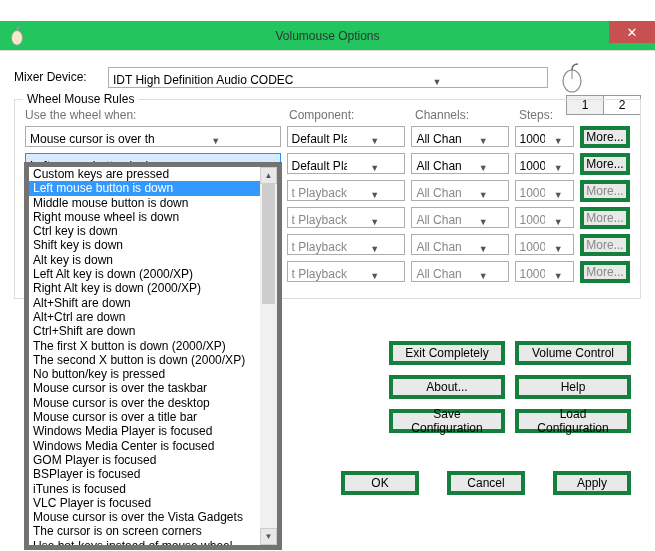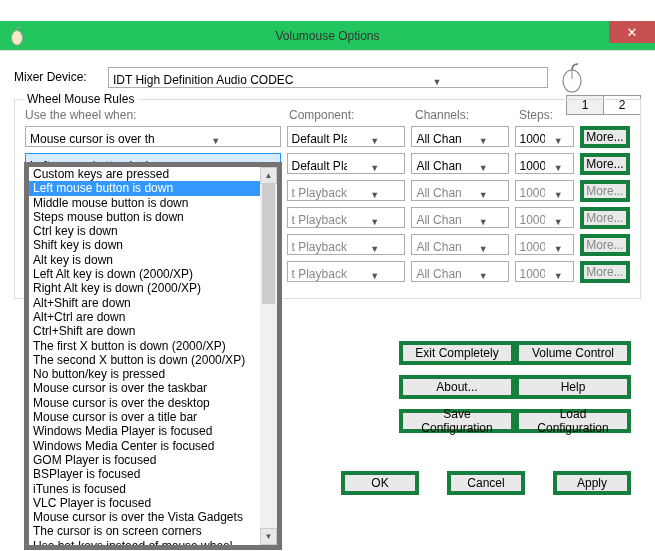--- a/index.html
+++ b/index.html
@@ -46,21 +46,21 @@
 .btn { border: 4px solid #15803d; background: #e9e9e9; height: 22px; padding: 0 8px; cursor: pointer; text-align: center; display: inline-flex; align-items: center; justify-content: center; }
 
 .dropdown-list { position: absolute; left: 24px; top: 162px; width: 258px; background: #fff; border: 5px solid #737373; z-index: 100; max-height: 388px; overflow: hidden; }
 .dropdown-list .item { padding: 0px 4px; line-height: 14.3px; white-space: nowrap; cursor: pointer; }
 .dropdown-list .item.selected { background: #3399ff; color: #fff; }
 .dropdown-scroll { position: absolute; right: 0; top: 0; width: 17px; height: 100%; background: #f0f0f0; }
 .dropdown-scroll .sbtn { height: 17px; background: #e8e8e8; border: 1px solid #ccc; text-align: center; font-size: 8px; line-height: 15px; color: #555; }
 .dropdown-scroll .thumb { position: absolute; top: 17px; left: 2px; right: 2px; height: 120px; background: #cdcdcd; }
 
 .action-buttons { position: absolute; right: 24px; top: 290px; display: flex; gap: 10px; flex-direction: column; }
-.action-row { display: flex; }
+.action-row { display: flex; gap: 10px; }
 .action-row .btn { width: 116px; height: 24px; }
 
 .footer-buttons { position: absolute; right: 24px; top: 420px; display: flex; gap: 28px; }
 .footer-buttons .btn { width: 78px; height: 24px; }
 
 .watermark { position: absolute; left: 130px; top: 270px; font-size: 32px; color: #d8e8d0; font-style: italic; font-weight: bold; pointer-events: none; z-index: 0; opacity: 0.7; }
 .watermark-c { position: absolute; left: 175px; top: 225px; width: 38px; height: 38px; border: 4px solid #e0ece0; border-radius: 50%; z-index: 0; opacity: 0.6; pointer-events: none; display: flex; align-items: center; justify-content: center; color: #e0ece0; font-size: 20px; font-weight: bold; }
 </style>
 </head>
 <body>
@@ -246,21 +246,21 @@
     <div class="btn">Apply</div>
   </div>
 
 </div>
 
 <div class="dropdown-list">
   <div id="dropdown-items" style="margin-right:17px">
       <div class="item">Custom keys are pressed</div>
       <div class="item selected">Left mouse button is down</div>
       <div class="item">Middle mouse button is down</div>
-      <div class="item">Steps mouse button is down</div>
+      <div class="item">Right mouse wheel is down</div>
       <div class="item">Ctrl key is down</div>
       <div class="item">Shift key is down</div>
       <div class="item">Alt key is down</div>
       <div class="item">Left Alt key is down   (2000/XP)</div>
       <div class="item">Right Alt key is down   (2000/XP)</div>
       <div class="item">Alt+Shift are down</div>
       <div class="item">Alt+Ctrl are down</div>
       <div class="item">Ctrl+Shift are down</div>
       <div class="item">The first X button is down   (2000/XP)</div>
       <div class="item">The second X button is down   (2000/XP)</div>

